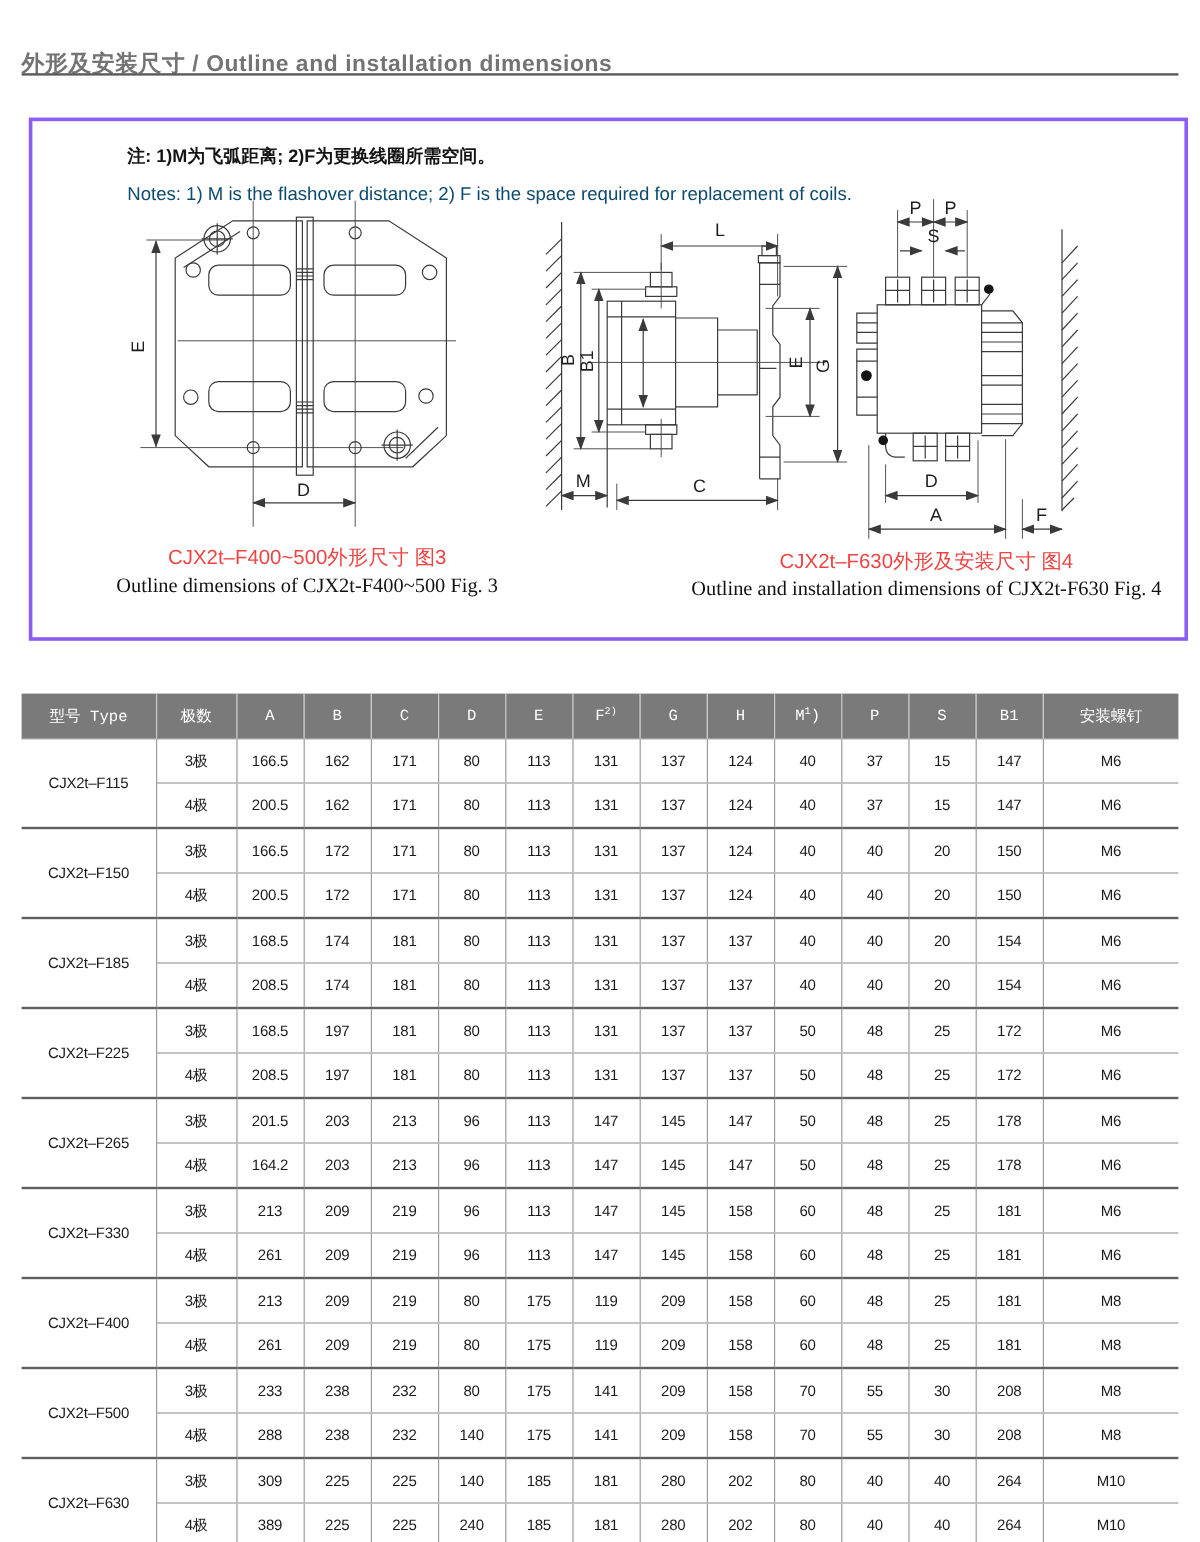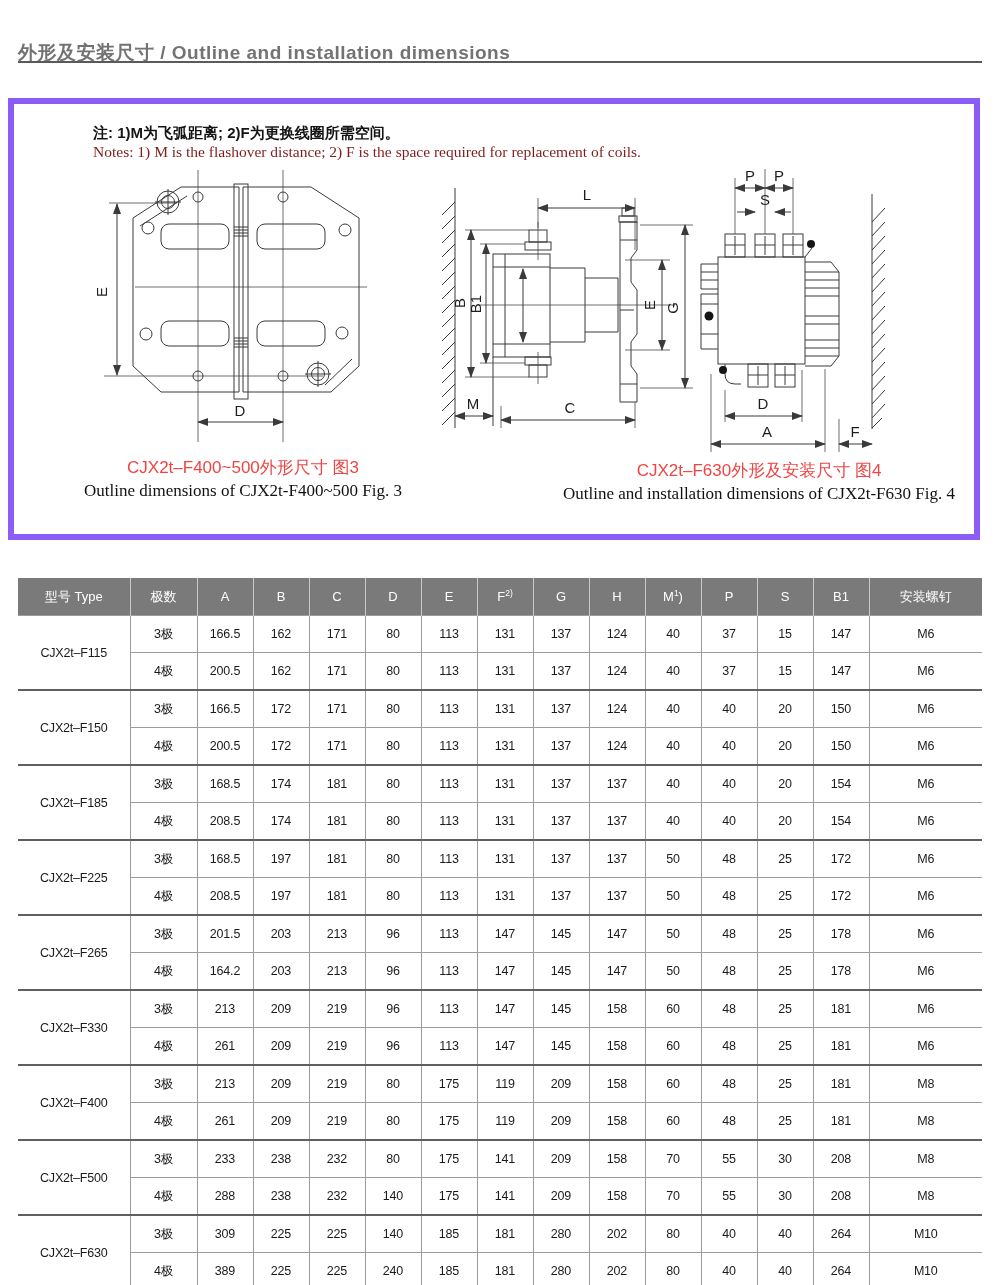--- a/index.html
+++ b/index.html
@@ -1,42 +1,42 @@
 <!DOCTYPE html>
 <html><head>
 <meta charset="utf-8">
 <style>
   html,body{margin:0;padding:0;background:#fff;}
   .page{position:relative;width:1000px;height:1285px;background:#fff;overflow:hidden;
         font-family:"Liberation Sans",sans-serif;}
   .abs{position:absolute;}
   .page-title{left:18px;top:20px;font-size:19px;font-weight:bold;color:#737373;letter-spacing:.5px;margin-top:20px;}
   .title-rule{left:18px;top:61px;width:964px;height:2px;background:#5a5a5a;}
-  .fig-box{left:8px;top:98px;width:960px;height:430px;border:6px solid #8b5cf6;}
+  .fig-box{left:24px;top:98px;width:960px;height:430px;border:3px solid #8b5cf6;}
   .notes{left:79px;top:20px;}
   .note-zh{font-size:15px;font-weight:bold;color:#141414;}
-  .note-en{font-size:15.5px;margin-top:0;color:#7f1d1d;font-family:Liberation Serif, serif;}
+  .note-en{font-size:15.5px;margin-top:14px;color:#0c4a6e;font-family:Liberation Sans, sans-serif;}
   .cap{text-align:center;color:#111;}
   .cap-zh{font-size:17px;color:#ef4444;}
   .cap-en{font-size:17px;font-family:"Liberation Serif",serif;margin-top:2px;}
   .cap3{left:36px;top:352px;width:386px;}
   .cap4{left:540px;top:355px;width:410px;}
   svg .ln{stroke:#3a3a3a;stroke-width:1;fill:none;}
   svg .cl{stroke:#4a4a4a;stroke-width:0.8;fill:none;}
   svg .dim{stroke:#3a3a3a;stroke-width:1;fill:none;marker-start:url(#ah);marker-end:url(#ah);}
   svg .dime{stroke:#3a3a3a;stroke-width:1;fill:none;marker-end:url(#ah);}
   svg .lbl{font-family:"Liberation Sans",sans-serif;font-size:15px;fill:#1e1e1e;}
   svg .dot{fill:#151515;stroke:none;}
   
   .tbl-wrap{left:18px;top:578px;width:964px;}
   table.dim-table{border-collapse:collapse;table-layout:fixed;width:964px;text-align:center;
       font-family:"Liberation Sans",sans-serif;font-size:12.5px;color:#1b1b1b;
       border-bottom:3px solid #404040;}
   table.dim-table thead th{background:#7a7a7a;color:#fff;font-weight:normal;font-size:13px;height:37px;
-      border-right:1px solid #c9c9c9;padding:0;}
+      border-right:1px solid #c9c9c9;padding:0;font-family:Liberation Mono, monospace;}
   table.dim-table thead th:last-child{border-right:none;}
   table.dim-table thead th sup{font-size:8.5px;}
   table.dim-table td{height:36px;padding:0;letter-spacing:-0.2px;}
   td.c-val,td.c-poles{border-left:1px solid #9c9c9c;}
   td.sep{border-bottom:1px solid #9c9c9c;}
   tr.g-first td{border-top:2px solid #5f5f5f;}
   tr.g-first.first td{border-top:1px solid #9c9c9c;}
 </style>
 </head>
 <body>

